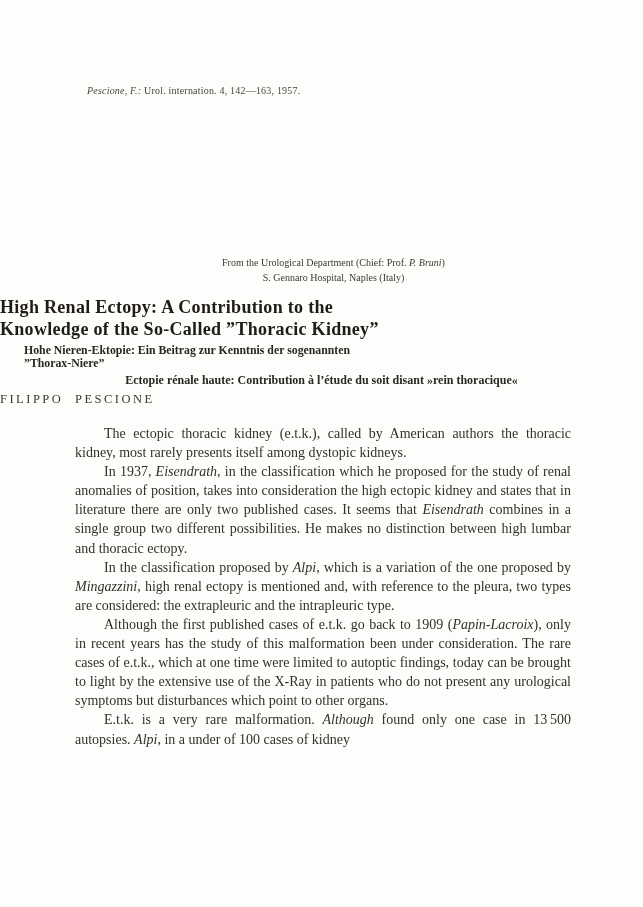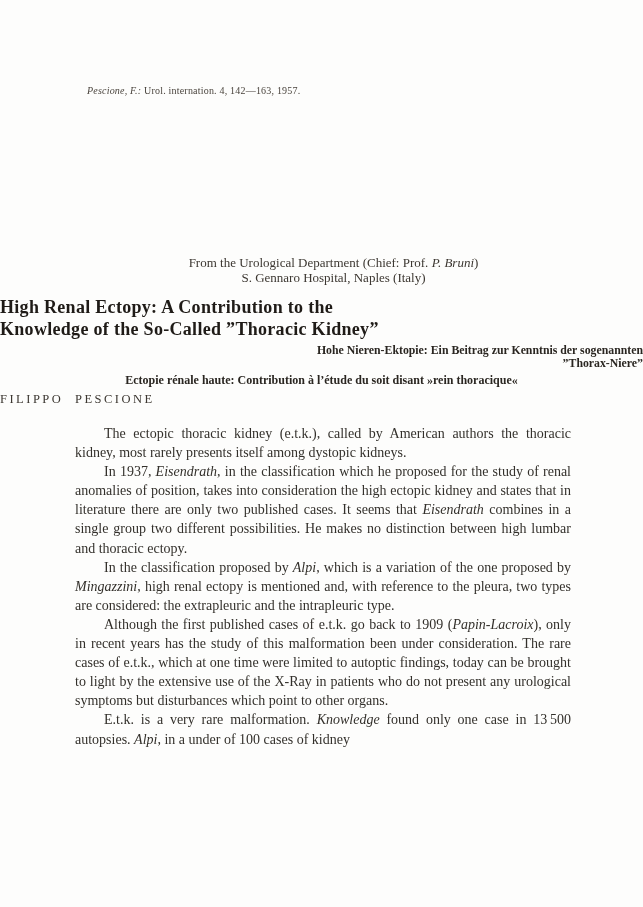--- a/index.html
+++ b/index.html
@@ -24,46 +24,47 @@
     letter-spacing: 0.2px;
     color: #4a443d;
     white-space: nowrap;
   }
   .dept-block {
     position: absolute;
     top: 256px;
     left: 0;
     right: 0;
     text-align: center;
-    font-size: 13px;
+    font-size: 10px;
     line-height: 14.5px;
     color: #3c3731;
     margin-left: 24px;
   }
   .title-block {
     position: absolute;
     top: 296px;
     left: 0;
     right: 0;
     font-weight: bold;
     font-size: 18px;
     line-height: 22px;
     color: #1f1b17;
     letter-spacing: 0.3px;
   }
   .subtitle-de {
     position: absolute;
     top: 344px;
     left: 0;
     right: 0;
-    text-align: right;
+    text-align: left;
     font-weight: bold;
     font-size: 11.8px;
     line-height: 12.5px;
     color: #2a2621;
+    padding-left: 24px;
   }
   .subtitle-fr {
     position: absolute;
     top: 373px;
     left: 0;
     right: 0;
     text-align: center;
     font-weight: bold;
     font-size: 12px;
     color: #2a2621;
@@ -120,16 +121,16 @@
 
   <div class="subtitle-fr">Ectopie rénale haute: Contribution à l’étude du soit disant »rein thoracique«</div>
 
   <div class="author">FILIPPO PESCIONE</div>
 
   <div class="body-text">
     <p><span>The ectopic thoracic kidney (e.t.k.), called by American authors the thoracic kidney, most rarely presents itself among dystopic kidneys.</span></p>
     <p><span>In 1937, </span><span class="seg-italic">Eisendrath</span><span>, in the classification which he proposed for the study of renal anomalies of position, takes into consideration the high ectopic kidney and states that in literature there are only two published cases. It seems that </span><span class="seg-italic">Eisendrath</span><span> combines in a single group two different possibilities. He makes no distinction between high lumbar and thoracic ectopy.</span></p>
     <p><span>In the classification proposed by </span><span class="seg-italic">Alpi</span><span>, which is a variation of the one proposed by </span><span class="seg-italic">Mingazzini</span><span>, high renal ectopy is mentioned and, with reference to the pleura, two types are considered: the extrapleuric and the intrapleuric type.</span></p>
     <p><span>Although the first published cases of e.t.k. go back to 1909 (</span><span class="seg-italic">Papin-Lacroix</span><span>), only in recent years has the study of this malformation been under consideration. The rare cases of e.t.k., which at one time were limited to autoptic findings, today can be brought to light by the extensive use of the X-Ray in patients who do not present any urological symptoms but disturbances which point to other organs.</span></p>
-    <p><span>E.t.k. is a very rare malformation. </span><span class="seg-italic">Knowledge</span><span> found only one case in 13 500 autopsies. </span><span class="seg-italic">Alpi</span><span>, in a under of 100 cases of kidney</span></p>
+    <p><span>E.t.k. is a very rare malformation. </span><span class="seg-italic">Although</span><span> found only one case in 13 500 autopsies. </span><span class="seg-italic">Alpi</span><span>, in a under of 100 cases of kidney</span></p>
   </div>
 
 </div>
 
 </body></html>

